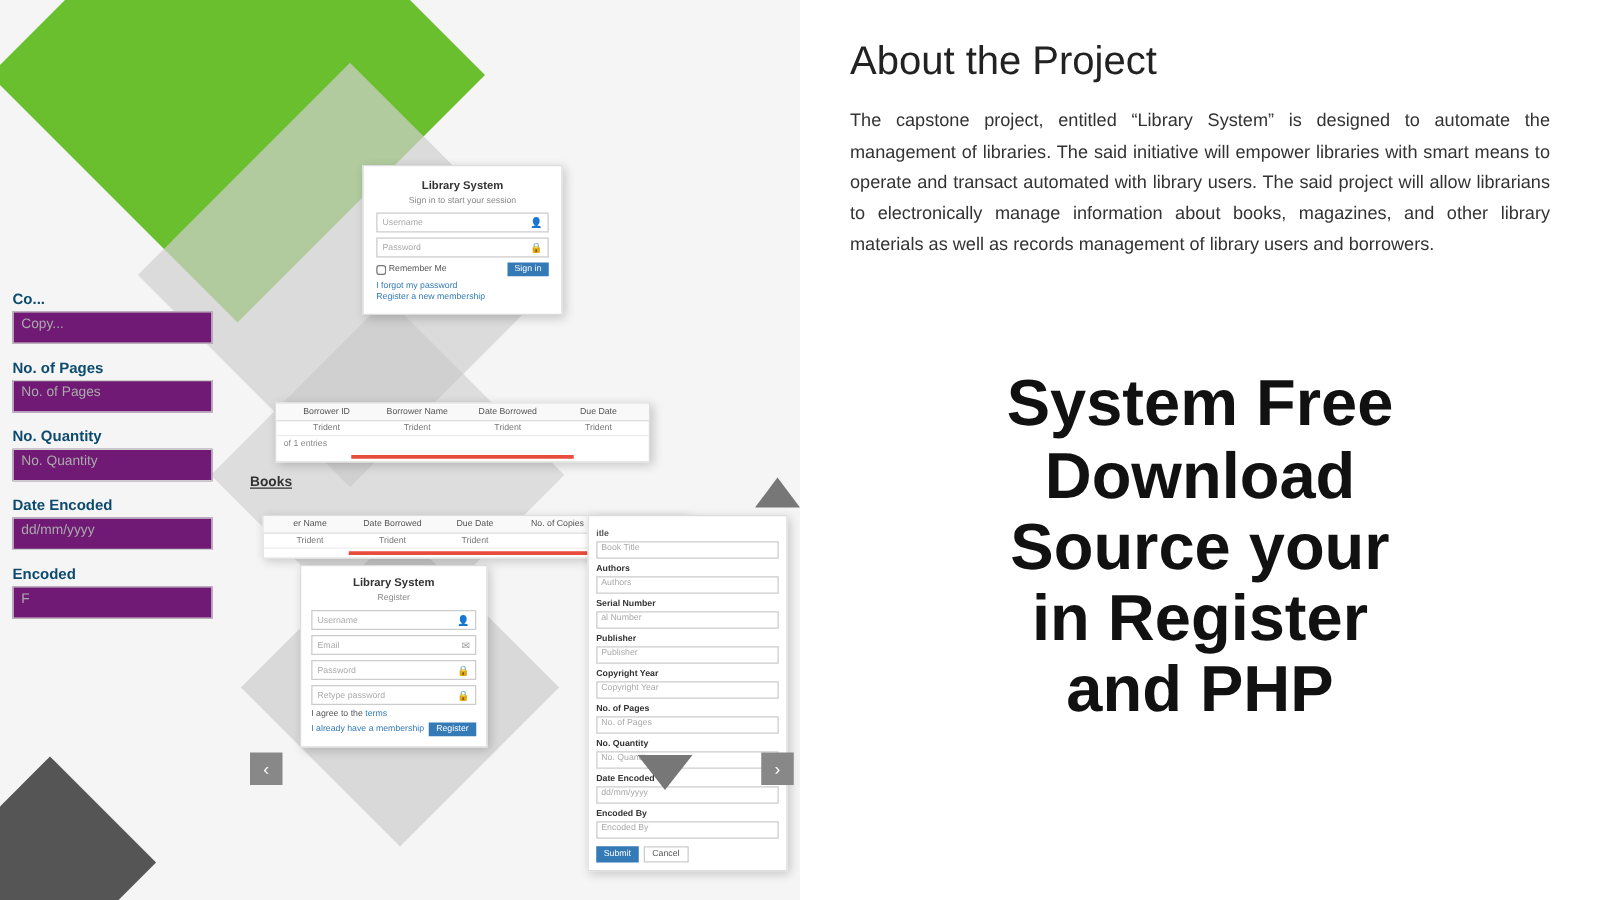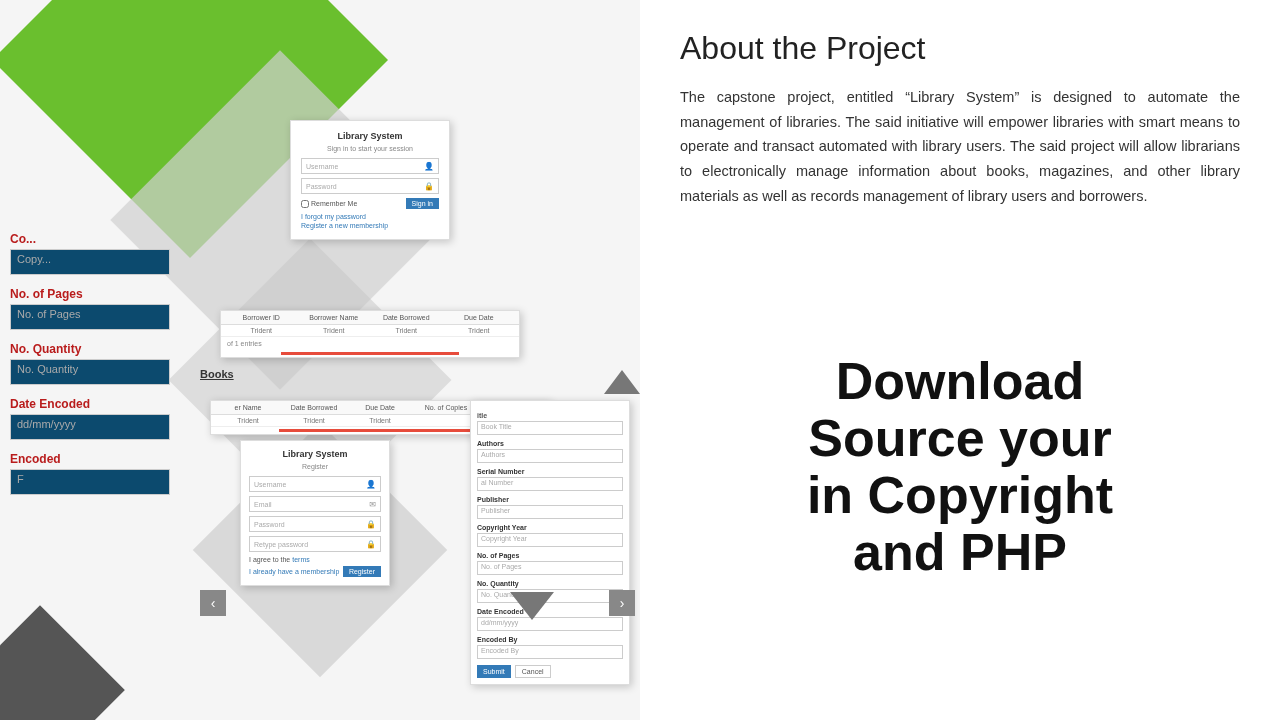--- a/index.html
+++ b/index.html
@@ -76,39 +76,39 @@
     .form-area {
       position: absolute;
       left: 0;
       top: 150px;
       width: 180px;
       padding-left: 10px;
     }
     .form-label {
       font-size: 12px;
       font-weight: bold;
-      color: #b91c1c;
+      color: #0c4a6e;
       margin-bottom: 3px;
       margin-top: 12px;
     }
     .form-input {
       width: 160px;
       height: 26px;
-      background: #0c4a6e;
+      background: #701a75;
       border: 1px solid #ccc;
       font-size: 11px;
       padding: 3px 6px;
       color: #888;
     }
 
     
     .screenshots-area {
       position: absolute;
       left: 190px;
-      top: 100px;
+      top: 112px;
       width: 450px;
       height: 560px;
     }
 
     
     .screenshot-login {
       position: absolute;
       top: 20px;
       left: 100px;
       width: 160px;
@@ -581,19 +581,19 @@
     <div class="arrow-down"></div>
 
   </div>
 </div>
 
 <div class="right-panel">
   <h1 class="about-title">About the Project</h1>
   <p class="about-text">The capstone project, entitled “Library System” is designed to automate the management of libraries. The said initiative will empower libraries with smart means to operate and transact automated with library users. The said project will allow librarians to electronically manage information about books, magazines, and other library materials as well as records management of library users and borrowers.</p>
   <div class="big-title">
     <br>
-    <br>
+    <span>System Free</span><br>
     <span>Download</span><br>
     <span>Source your</span><br>
-    <span>in Copyright</span><br>
+    <span>in Register</span><br>
     <span>and PHP</span>
   </div>
 </div>
 
 </body></html>

